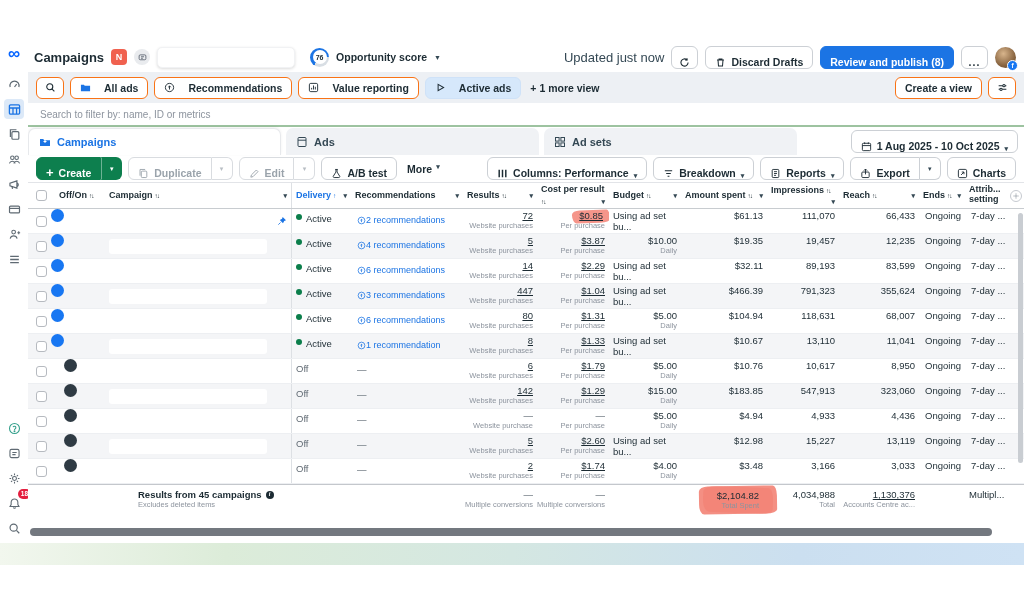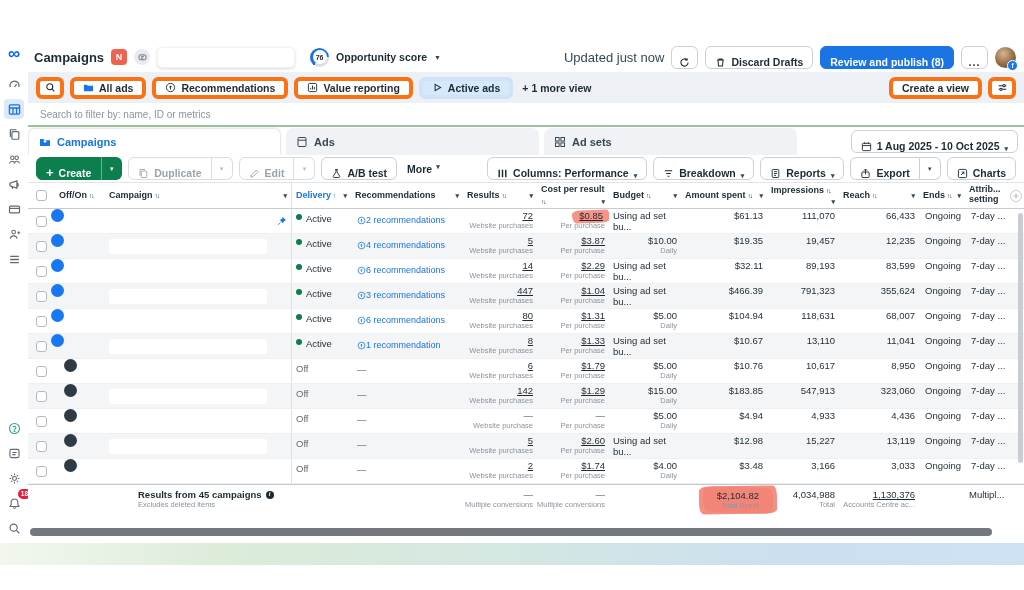--- a/index.html
+++ b/index.html
@@ -34,21 +34,21 @@
 .spacer{flex:1}
 .updated{font-size:13px;color:#344854}
 .btn{height:23px;border:1px solid #ccd0d5;border-radius:6px;background:#fff;display:inline-flex;align-items:flex-end;gap:5px;padding:0 9px;font-size:10.5px;font-weight:bold;color:#1c2b33;white-space:nowrap}
 .btn.sq{width:27px;padding:0;justify-content:center}
 .btn.primary{background:#1b74e4;border-color:#1b74e4;color:#fff}
 .dots{letter-spacing:1px;font-weight:bold}
 .avatar{width:21px;height:21px;border-radius:50%;position:relative;background:radial-gradient(circle at 40% 32%,#d8b58c,#8a6642 60%,#5d4028)}
 .avatar::after{content:"f";position:absolute;right:-2px;bottom:-3px;width:9px;height:9px;background:#1877f2;color:#fff;font-size:6.5px;border-radius:50%;display:flex;align-items:center;justify-content:center;border:1px solid #fff;font-weight:bold}
 
 .views{height:31px;background:#edf0f4;display:flex;align-items:center;gap:6px;padding:0 8px}
-.chip{height:22px;background:#fff;border:4px solid #f97316;border-radius:6px;font-size:10.5px;font-weight:bold;display:inline-flex;align-items:center;gap:5px;padding:0 9px;color:#1c2b33;white-space:nowrap}
+.chip{height:22px;background:#fff;border:1px solid #f97316;border-radius:6px;font-size:10.5px;font-weight:bold;display:inline-flex;align-items:center;gap:13px;padding:0 9px;color:#1c2b33;white-space:nowrap}
 .chip.sq{width:28px;justify-content:center;padding:0}
 .chip.sel{background:#d6e8fb;border-color:#cfe2f8}
 .moreview{font-size:10.5px;font-weight:bold;margin-left:3px}
 
 .searchrow{height:24px;background:#fff;border-bottom:2px solid #9dc3a0;display:flex;align-items:center;padding:0 12px}
 .searchrow input{border:none;outline:none;width:100%;font-size:10px;color:#1c2b33;font-family:inherit;background:transparent}
 .searchrow input::placeholder{color:#8d949e}
 
 .tabsrow{height:28px;background:#fff;display:flex;align-items:flex-end;gap:5px}
 .ltab{width:253px;height:27px;background:#f0f2f5;border-radius:7px 7px 0 0;display:flex;align-items:center;gap:6px;padding:0 10px;font-size:11px;font-weight:bold;color:#344854}

